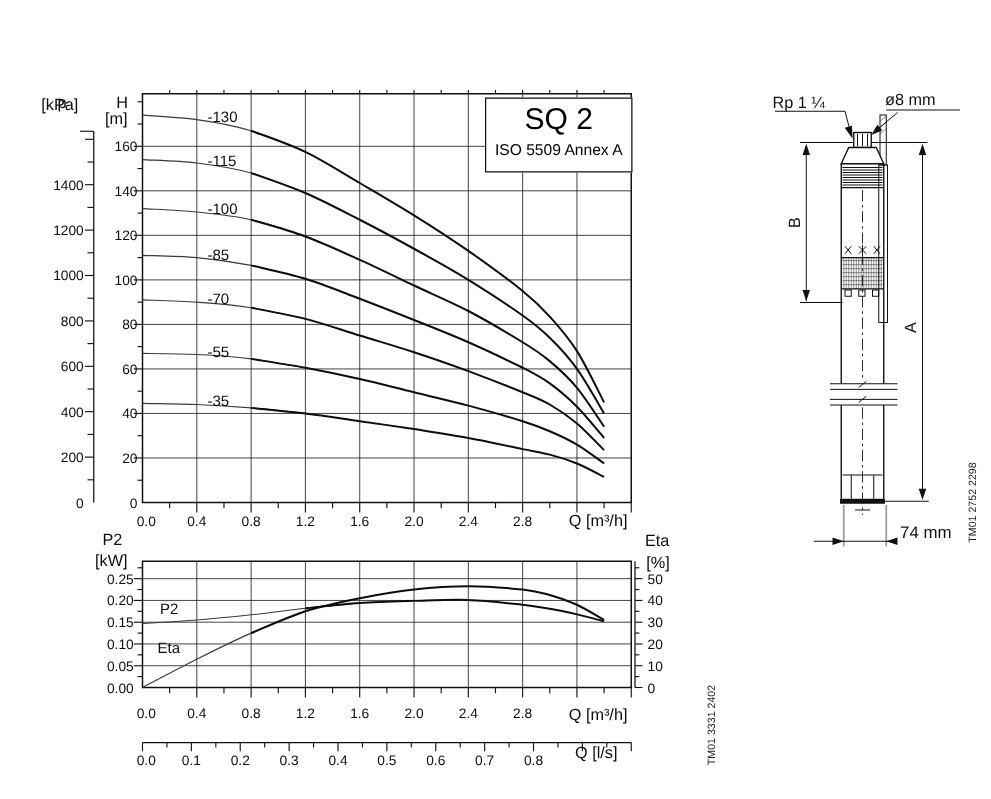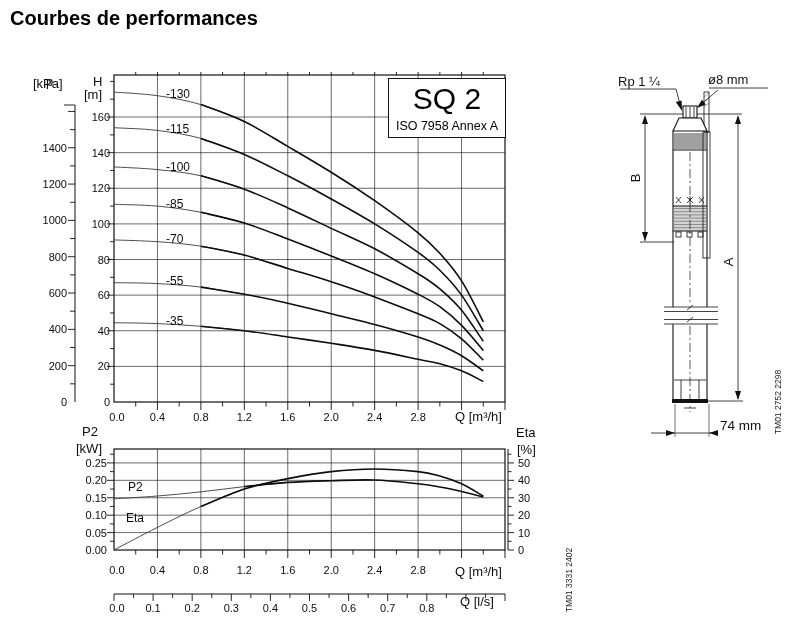--- a/index.html
+++ b/index.html
@@ -21,29 +21,28 @@
   .hatch{stroke:#222;stroke-width:.4;}
   .center{stroke:#111;stroke-width:.7;stroke-dasharray:9 3 2 3;}
   .ext{stroke:#9a9a9a;stroke-width:1.4;}
   .arrow{fill:#111;stroke:none;}
   .drawtext{font-size:13px;fill:#111;}
   .tm{font-size:8.5px;fill:#222;}
   .ax{position:absolute;font-size:13px;color:#0d0d0d;white-space:nowrap;}
   .cl{position:absolute;font-size:12px;color:#0d0d0d;white-space:nowrap;}
   .sq2box{position:absolute;left:388px;top:78px;width:118px;height:60px;box-sizing:border-box;
           border:1.4px solid #111;background:#fff;text-align:center;}
-  .sq2box .model{display:block;font-size:30px;margin-top:3px;color:#000;}
+  .sq2box .model{display:block;font-size:24px;margin-top:3px;color:#000;}
   .sq2box .std{display:block;font-size:12.5px;margin-top:3px;color:#000;}
 </style>
 </head>
 <body>
 
 <div class="page">
 
-  <h1 class="title">Courbes de performances</h1>
 
   <svg id="scene" width="793" height="639" viewBox="0 0 793 639">
     <g id="g-main">
         <line x1="157.44400000000002" y1="75" x2="157.44400000000002" y2="402" class="grid"></line>
         <line x1="200.888" y1="75" x2="200.888" y2="402" class="grid"></line>
         <line x1="244.33200000000002" y1="75" x2="244.33200000000002" y2="402" class="grid"></line>
         <line x1="287.776" y1="75" x2="287.776" y2="402" class="grid"></line>
         <line x1="331.22" y1="75" x2="331.22" y2="402" class="grid"></line>
         <line x1="374.664" y1="75" x2="374.664" y2="402" class="grid"></line>
         <line x1="418.108" y1="75" x2="418.108" y2="402" class="grid"></line>
@@ -411,21 +410,21 @@
       <polygon class="arrow" points="709,433 718,430 718,436"></polygon>
       <text class="drawtext" x="720" y="430" style="font-size:13.5px">74 mm</text>
 
       <text class="tm" transform="rotate(-90 781 402)" x="781" y="402" text-anchor="middle">TM01 2752 2298</text>
       <text class="tm" transform="rotate(-90 572 580)" x="572" y="580" text-anchor="middle">TM01 3331 2402</text>
     </g>
   </svg>
 
   <div class="sq2box">
     <span class="model">SQ 2</span>
-    <span class="std">ISO 7958 Annex A</span>
+    <span class="std">ISO 5509 Annex A</span>
   </div>
 
   <span class="ax" style="left:46px;top:74px">p</span>
   <span class="ax" style="left:33px;top:76px">[kPa]</span>
   <span class="ax" style="left:93px;top:74px">H</span>
   <span class="ax" style="left:84px;top:87px">[m]</span>
   <span class="ax" style="left:455px;top:409px">Q [m³/h]</span>
   <span class="ax" style="left:82px;top:424px">P2</span>
   <span class="ax" style="left:76px;top:441px">[kW]</span>
   <span class="ax" style="left:516px;top:425px">Eta</span>

